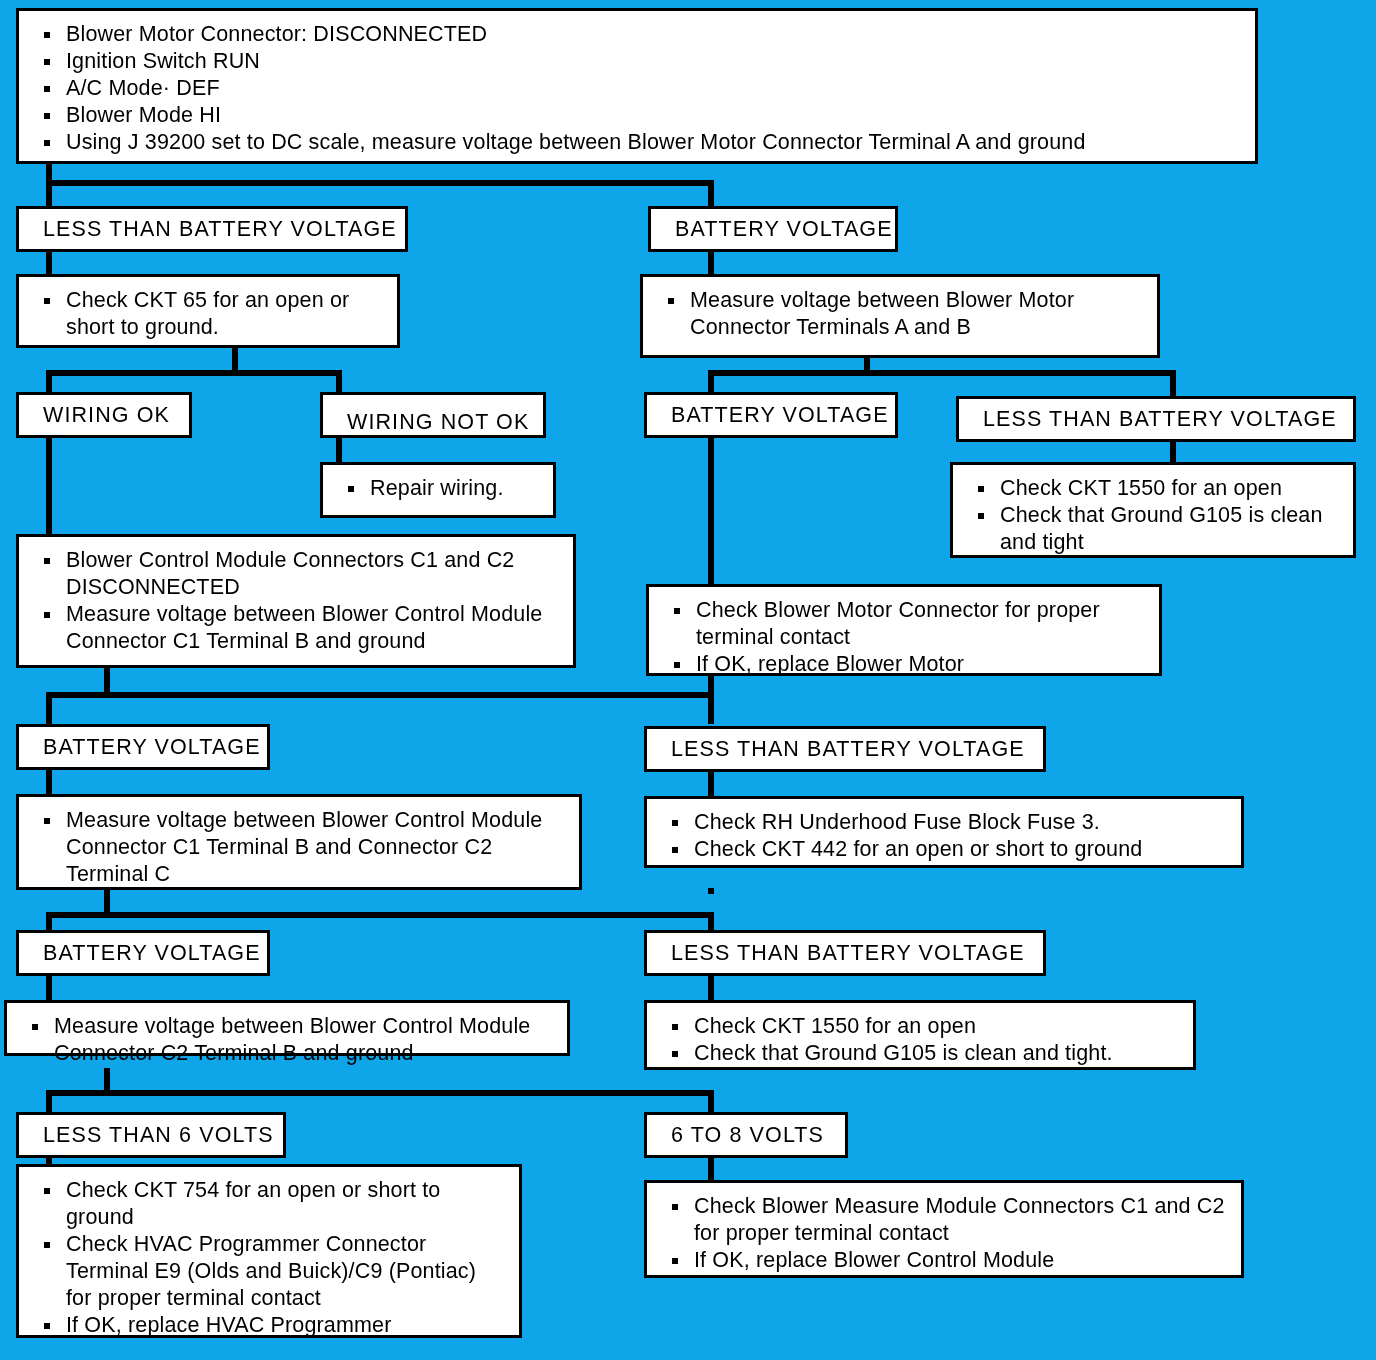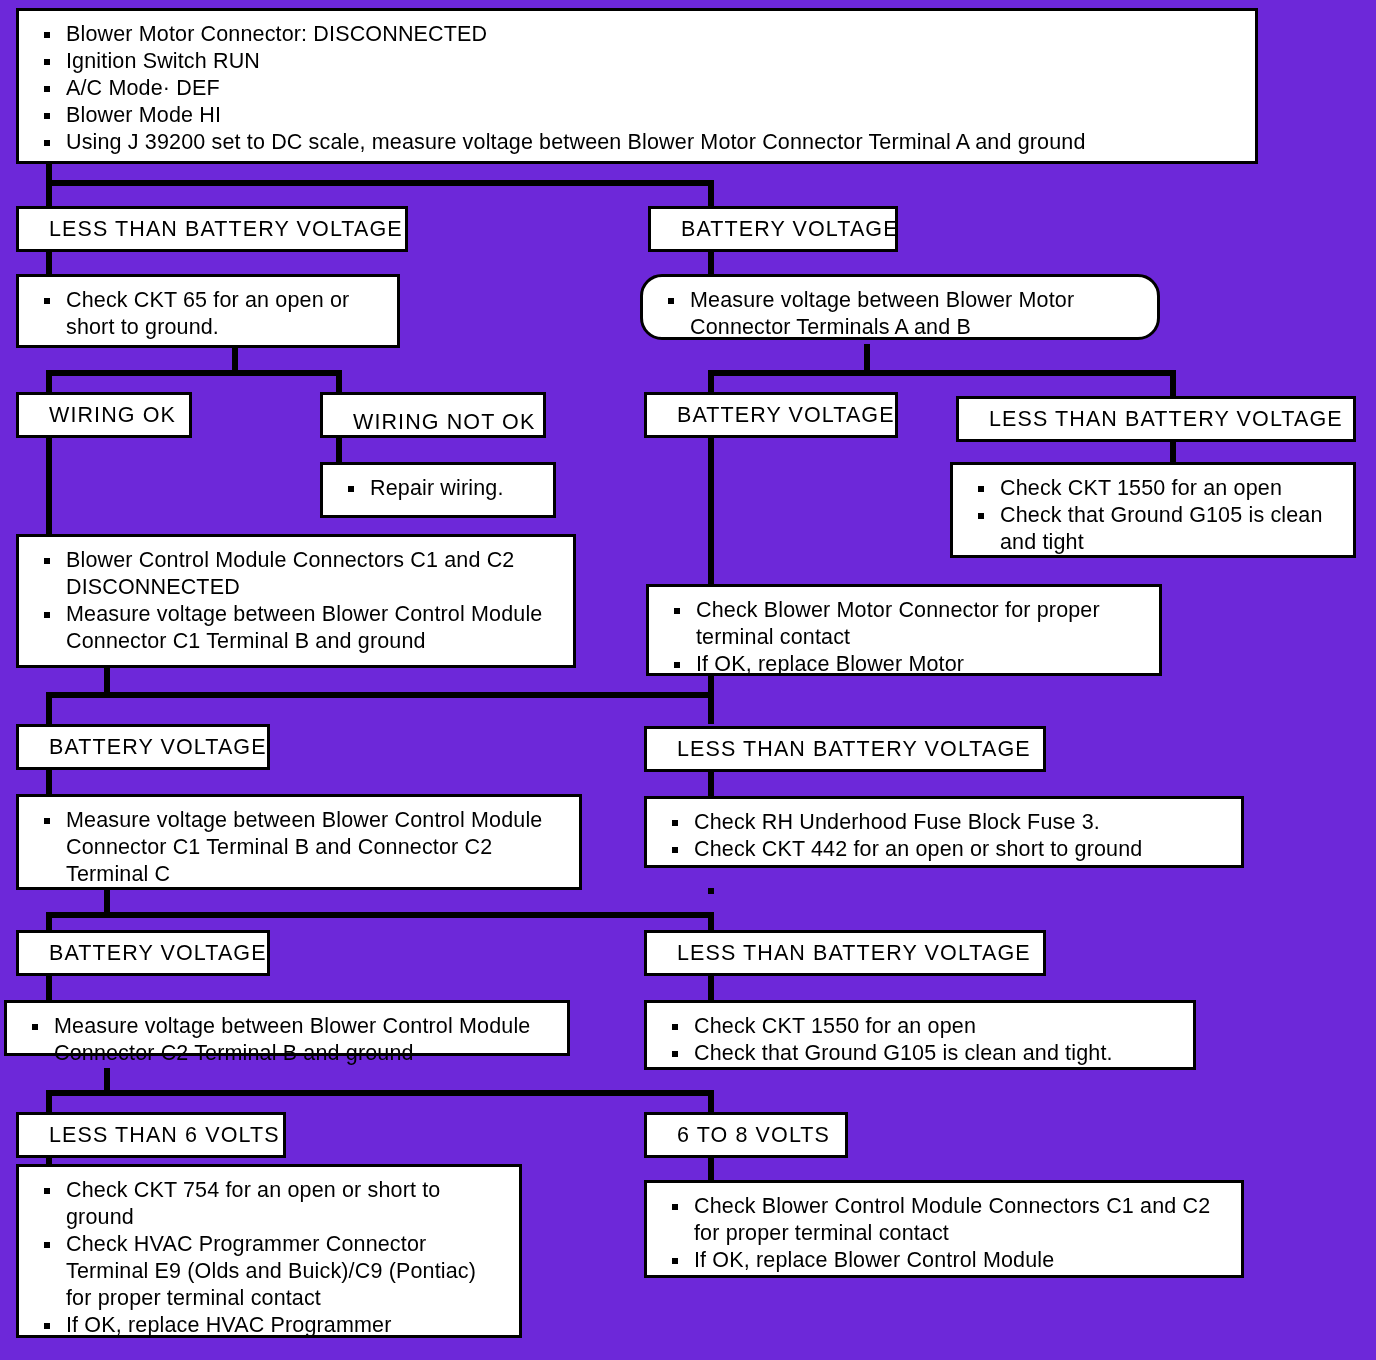--- a/index.html
+++ b/index.html
@@ -8,34 +8,34 @@
     background: #ffffff;
   }
   body {
     font-family: "Liberation Sans", sans-serif;
     color: #000000;
   }
   #page {
     position: relative;
     width: 1376px;
     height: 1360px;
-    background: #6d28d9;
+    background: #0ea5e9;
     overflow: hidden;
   }
   .box {
     position: absolute;
     box-sizing: border-box;
     border: 3px solid #000000;
     background: #ffffff;
     z-index: 3;
   }
   .label-box {
     display: flex;
     align-items: center;
-    padding-left: 30px;
+    padding-left: 24px;
     font-size: 21.5px;
     letter-spacing: 1.1px;
     font-weight: 400;
     white-space: nowrap;
   }
   .bullet-box {
     padding: 10px 12px 10px 14px;
   }
   ul.bullets {
     list-style: none;
@@ -140,21 +140,21 @@
   </div>
   <div class="box label-box" style="left:648px; top:206px; width:250px; height:46px;">
     <span>BATTERY VOLTAGE</span>
   </div>
 
   <div class="box bullet-box" style="left:16px; top:274px; width:384px; height:74px;">
     <ul class="bullets">
       <li>Check CKT 65 for an open or short to ground.</li>
     </ul>
   </div>
-  <div class="box bullet-box" style="left:640px; top:274px; width:520px; height:66px;border-radius:22px;">
+  <div class="box bullet-box" style="left:640px; top:274px; width:520px; height:84px;">
     <ul class="bullets">
       <li>Measure voltage between Blower Motor Connector Terminals A and B</li>
     </ul>
   </div>
 
   <div class="box label-box" style="left:16px; top:392px; width:176px; height:46px;">
     <span>WIRING OK</span>
   </div>
   <div class="box label-box" style="left:320px; top:392px; width:226px; height:46px;align-items:flex-end;">
     <span>WIRING NOT OK</span>
@@ -238,18 +238,18 @@
 
   <div class="box bullet-box" style="left:16px; top:1164px; width:506px; height:174px;">
     <ul class="bullets">
       <li>Check CKT 754 for an open or short to ground</li>
       <li>Check HVAC Programmer Connector Terminal E9 (Olds and Buick)/C9 (Pontiac) for proper terminal contact</li>
       <li>If OK, replace HVAC Programmer</li>
     </ul>
   </div>
   <div class="box bullet-box" style="left:644px; top:1180px; width:600px; height:98px;">
     <ul class="bullets">
-      <li>Check Blower Control Module Connectors C1 and C2 for proper terminal contact</li>
+      <li>Check Blower Measure Module Connectors C1 and C2 for proper terminal contact</li>
       <li>If OK, replace Blower Control Module</li>
     </ul>
   </div>
 
 </div>
 
 </body></html>

